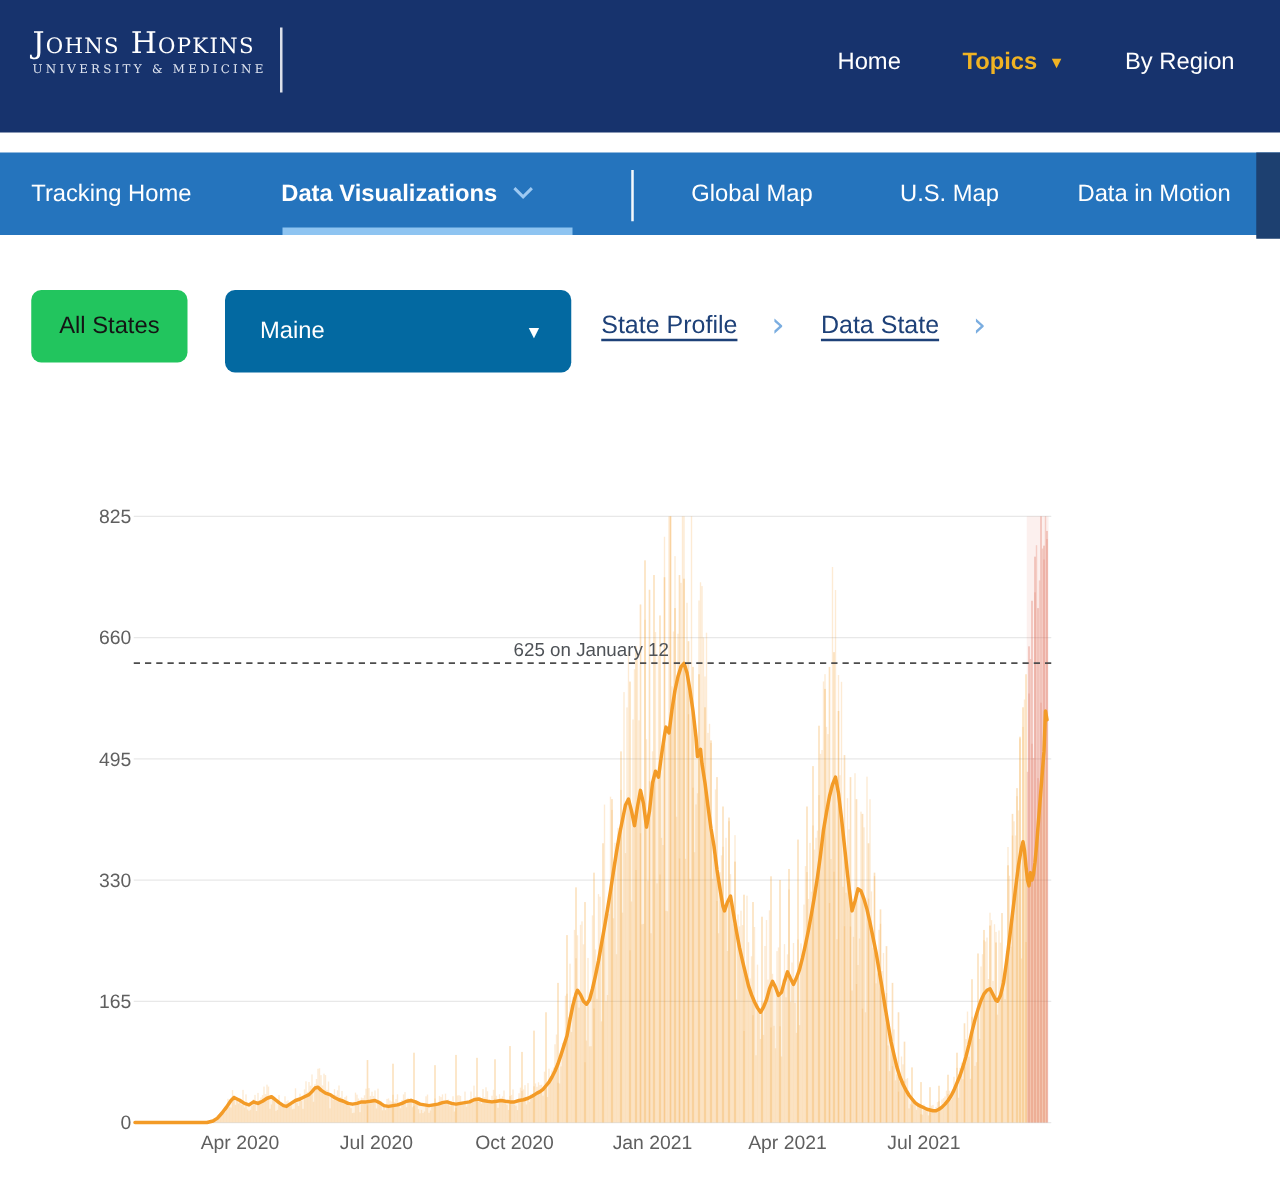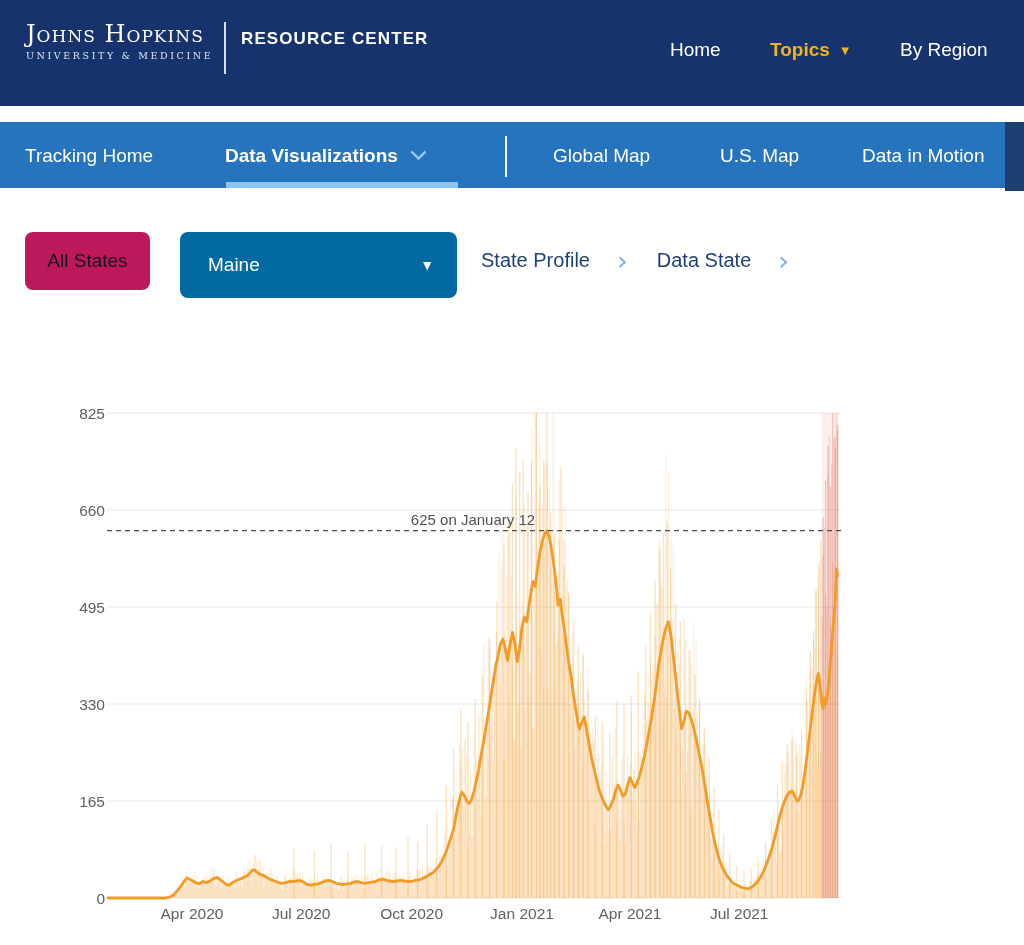--- a/index.html
+++ b/index.html
@@ -25,42 +25,41 @@
   .subnav-item[data-name="subnav-item-data-visualizations"]{left:225px;font-weight:700}
   .subnav-item[data-name="subnav-item-global-map"]{left:553px}
   .subnav-item[data-name="subnav-item-us-map"]{left:720px}
   .subnav-item[data-name="subnav-item-data-in-motion"]{left:862px}
   .subnav-chevron{margin-left:12px;vertical-align:1px}
   .subnav-divider{position:absolute;left:505px;top:14px;width:2px;height:41px;background:rgba(255,255,255,.95)}
   .subnav-underline{position:absolute;left:226px;bottom:0;width:232px;height:6px;background:#8ec4f1}
   .subnav-edge{position:absolute;right:0;top:0;width:19px;height:69px;background:#1d4070}
 
   
-  .all-states{position:absolute;left:25px;top:232px;width:125px;height:58px;background:#be185d;border:none;border-radius:8px;font-size:19px;color:#141414;font-family:"Liberation Sans",sans-serif;cursor:pointer}
+  .all-states{position:absolute;left:25px;top:232px;width:125px;height:58px;background:#22c55e;border:none;border-radius:8px;font-size:19px;color:#141414;font-family:"Liberation Sans",sans-serif;cursor:pointer}
   .state-dropdown{position:absolute;left:180px;top:232px;width:277px;height:66px;background:#0369a1;border-radius:8px;color:#fff;font-size:19px;display:flex;align-items:center;padding-left:28px;box-sizing:border-box;cursor:pointer}
   .dd-caret{position:absolute;right:23px;font-size:14px}
   .link-group{position:absolute;left:481px;top:247px;display:flex;align-items:center}
-  .crumb-link{font-size:20px;color:#1e4178;text-underline-offset:5px;text-decoration-thickness:1.5px;margin-right:27px;white-space:nowrap;cursor:pointer}
+  .crumb-link{font-size:20px;color:#1e4178;text-decoration:underline;text-underline-offset:5px;text-decoration-thickness:1.5px;margin-right:27px;white-space:nowrap;cursor:pointer}
   .crumb-chev{color:#7aade0;font-size:27px;line-height:1;margin-right:29px;font-family:"DejaVu Sans",sans-serif;cursor:pointer}
 
   
   #chart-svg{position:absolute;left:0;top:0}
   #chart-svg text{font-family:"Liberation Sans",sans-serif}
 </style>
 </head>
 <body>
 
 <header class="site-header" data-name="site-header">
   <div class="logo" data-name="johns-hopkins-logo">
     <div class="logo-line1" data-name="logo-university-name">Johns Hopkins</div>
     <div class="logo-line2" data-name="logo-subtitle">University &amp; Medicine</div>
   </div>
   <div class="logo-divider" data-name="logo-divider"></div>
   <div class="site-title" data-name="site-title">
-    <div data-name="site-title-line2">RESOURCE CENTER</div>
   </div>
   <nav class="top-nav" id="top-nav" data-name="top-nav">
       <a data-name="nav-item-home"><span data-name="nav-item-label">Home</span></a>
       <a data-name="nav-item-topics"><span data-name="nav-item-label">Topics</span><span class="nav-caret" data-name="caret-down-icon">▼</span></a>
       <a data-name="nav-item-by-region"><span data-name="nav-item-label">By Region</span></a>
     </nav>
 </header>
 
 <nav class="subnav" id="subnav" data-name="subnav">
   <div class="subnav-underline" data-name="active-tab-underline"></div>

